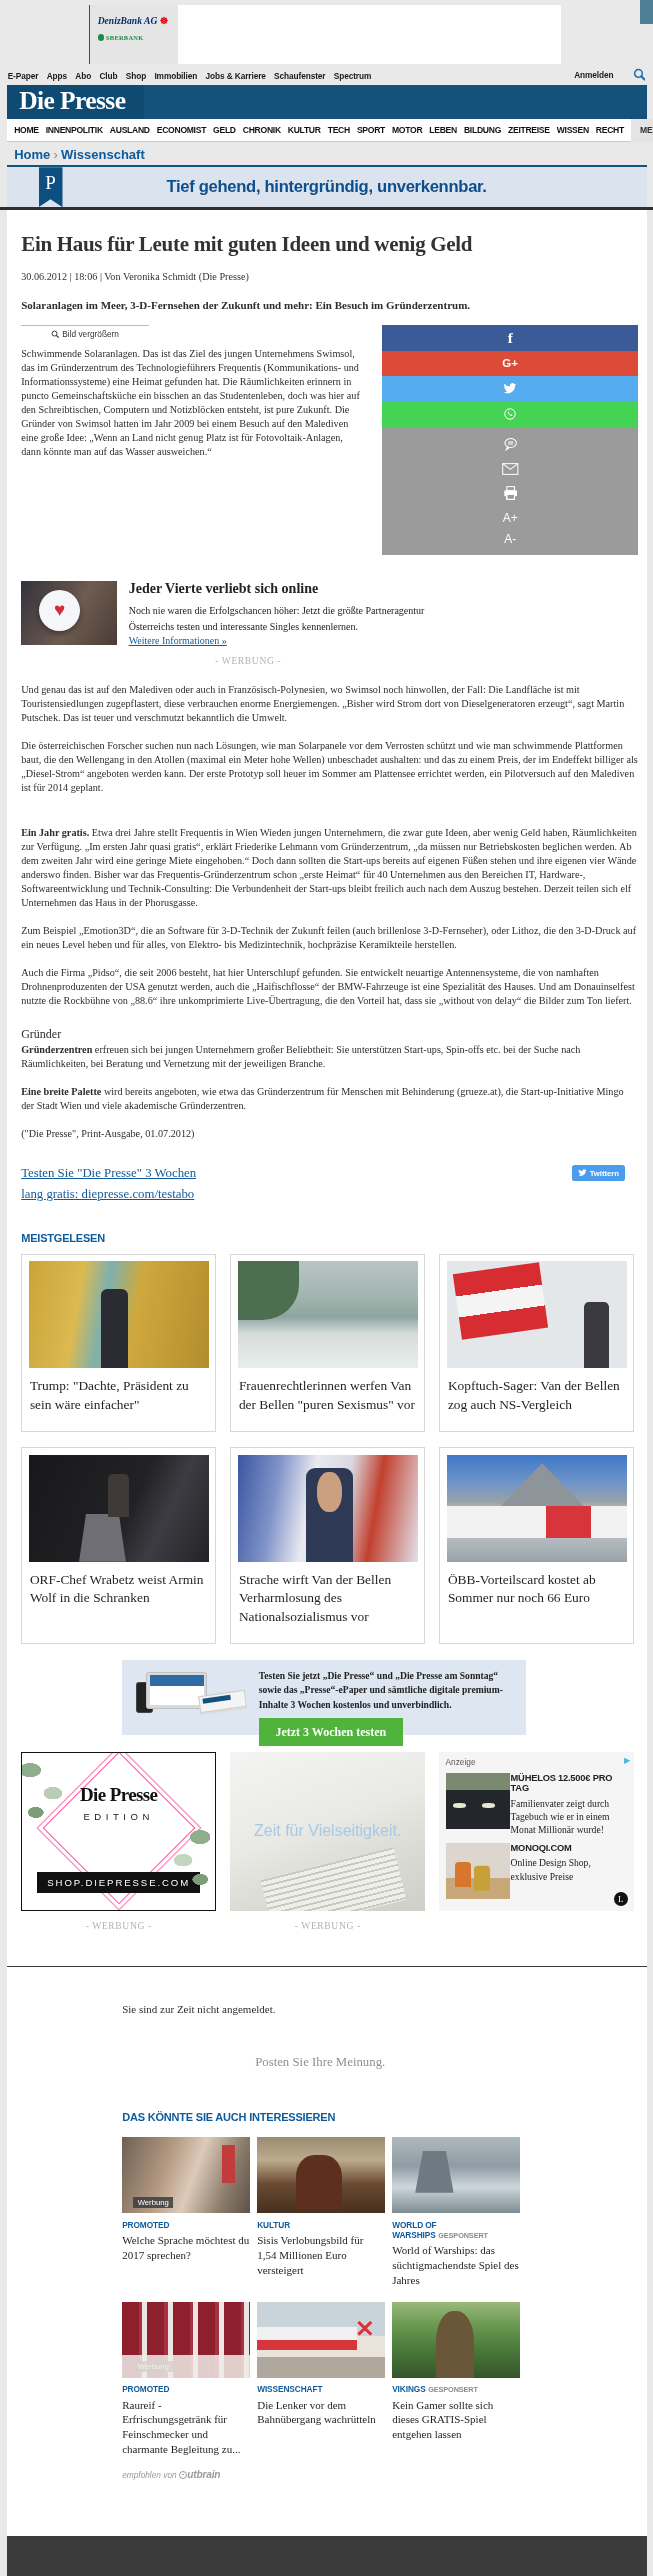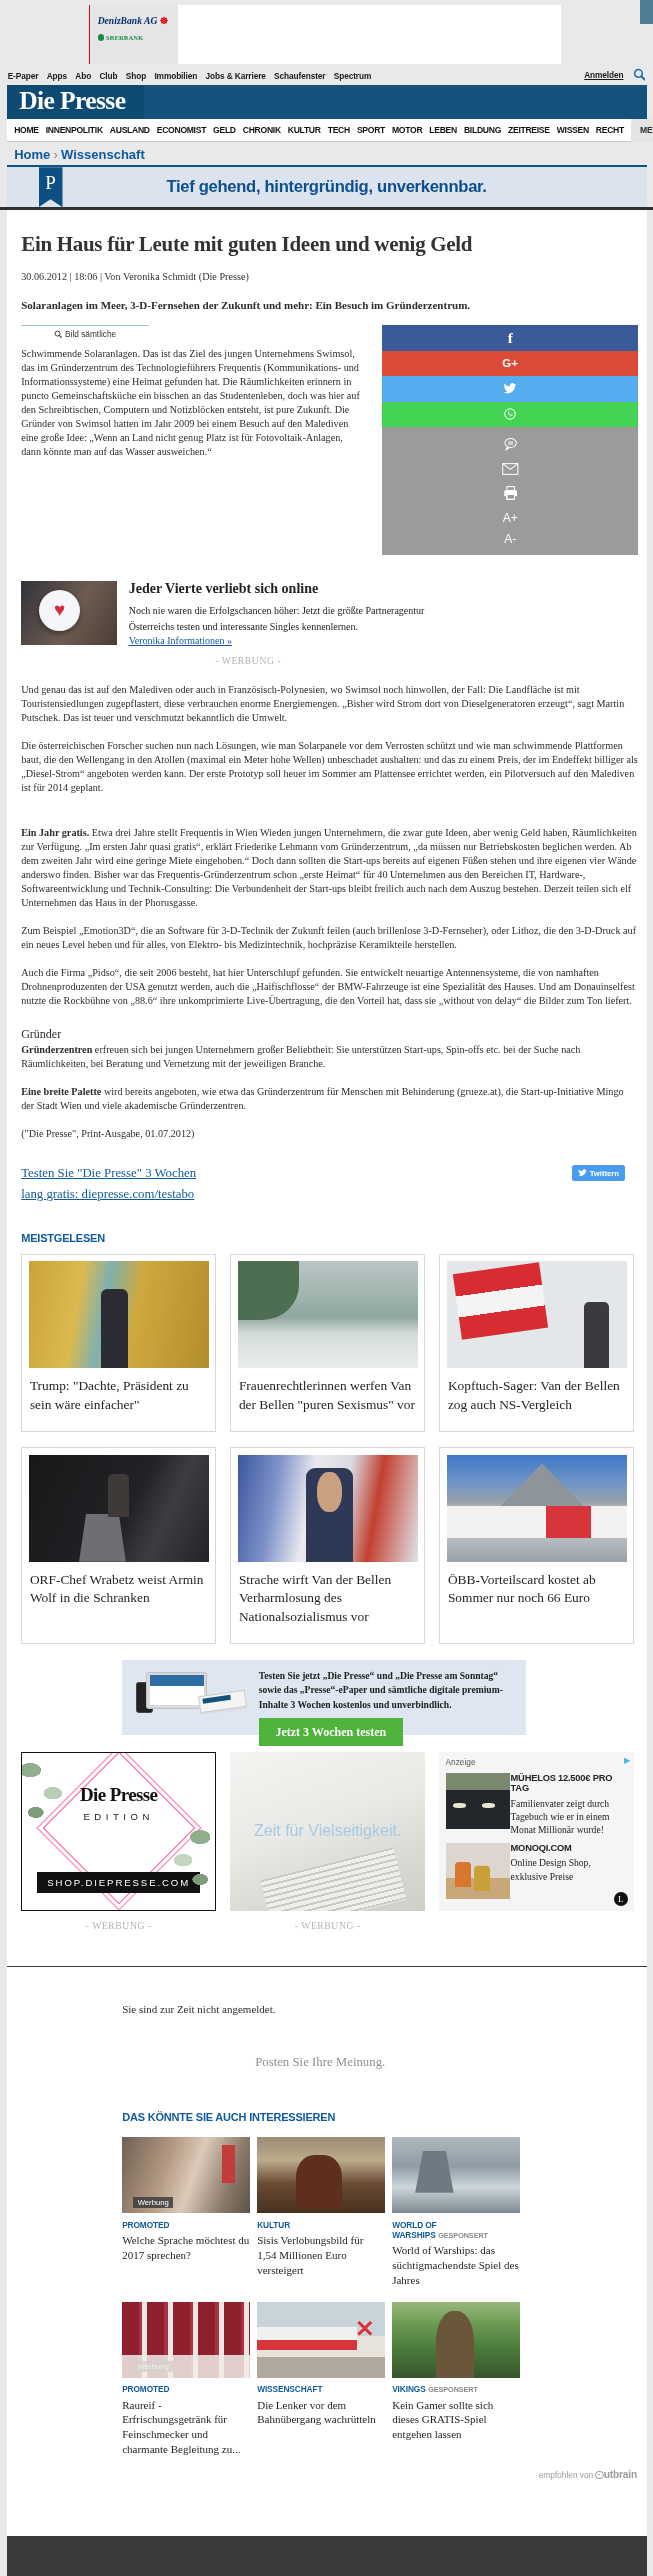--- a/index.html
+++ b/index.html
@@ -20,21 +20,21 @@
   .ad-brand { width:89px; background:#e5e5e5; border-left:1.9px solid #e20613; padding:10.2px 0 0 7.7px;font-family:Liberation Serif, serif; }
   .deniz { font-weight:bold; font-style:italic; font-size:9.6px; color:#00306e; white-space:nowrap; }
   .wheel { color:#e20613; font-style:normal; font-size:9.6px; }
   .sber { margin-top:7.7px; font-weight:bold; font-size:6.4px; color:#1a8c46; letter-spacing:0.3px; }
   .sber .dot { display:inline-block; width:6.4px; height:6.4px; border-radius:50%; background:#1a8c46; margin-right:1.9px; vertical-align:-0.6px; }
 
   
   .util-bar { height:19px; padding:0 7.7px 0 7.7px; display:flex; align-items:center; font-size:8.3px; font-weight:bold; color:#1a1a1a; }
   .util-bar .u-item { margin-right:8.3px; cursor:pointer; letter-spacing:-0.1px; }
   .util-right { margin-left:auto; display:flex; align-items:center; }
-  .util-right .u-item { margin-right:9px;text-decoration:underline; }
+  .util-right .u-item { margin-right:19px; }
   .search-ic { cursor:pointer; display:inline-block; }
 
   
   .masthead { width:640px; margin:0 auto; height:34px; background:#14527c; }
   .logo { display:inline-block; height:34px; background:#0f4a73; color:#fff; font-family:"Liberation Serif",serif; font-weight:bold; font-size:25.5px; line-height:32px; padding:0 19px 0 12.8px; letter-spacing:-0.6px; cursor:pointer; }
   .main-nav { width:640px; margin:0 auto; height:23px; background:#fff; border-bottom:0.6px solid #c9c9c9; display:flex; align-items:center; padding:0 0 0 7.7px; }
   .main-nav .n-item { font-size:8.6px; font-weight:bold; letter-spacing:-0.3px; color:#111; margin-right:7px; cursor:pointer; }
   .n-more { margin-left:auto; background:#e4e4e4; height:23px; display:flex; align-items:center; padding:0 9px; font-size:8.6px; font-weight:bold; cursor:pointer; }
 
   .breadcrumb { width:640px; margin:0 auto; padding:4.5px 0 3.8px 7.7px; font-size:13px; font-weight:bold; color:#0b5a9e; }
@@ -178,21 +178,21 @@
   .ph-sisi::after { content:""; position:absolute; left:30%; top:24%; width:36%; height:70%; background:#5e2f1e; border-radius:40% 40% 0 0; }
   .ph-ships { background:linear-gradient(180deg,#aeb8be 0%,#909ca4 38%,#ccd6da 66%,#7e8a92 100%); }
   .ph-ships::after { content:""; position:absolute; left:18%; top:18%; width:30%; height:55%; background:#6e7a82; clip-path:polygon(20% 0,80% 0,100% 100%,0 100%); box-shadow:45px 6.4px 0 #7e8a90; }
   .ph-wine { background:repeating-linear-gradient(90deg,#8e202e 0 16.6px,#a83242 16.6px 20.4px,#ece6e2 20.4px 25.5px); }
   .ph-wine::after { content:""; position:absolute; left:0; bottom:0; width:100%; height:30%; background:rgba(240,236,232,.85); }
   .ph-train { background:linear-gradient(180deg,#c8d4da 0 45%,#e8e4dc 45% 72%,#b0a89c 72% 100%); }
   .ph-train::before { content:""; position:absolute; left:0; top:34%; width:78%; height:30%; background:linear-gradient(180deg,#f0f0f0 0 55%,#d8343c 55% 100%); }
   .ph-train::after { content:"✕"; position:absolute; right:8%; top:18%; color:#d8343c; font-size:24px; font-weight:bold; text-shadow:0 0 1.3px #fff; }
   .ph-tree { background:linear-gradient(180deg,#9ab87a 0%,#6a9a52 30%,#4a7a3a 62%,#36552b 100%); }
   .ph-tree::after { content:""; position:absolute; left:34%; top:12%; width:30%; height:88%; background:#6a5638; border-radius:45% 45% 0 0; }
-  .ob-line { margin-top:12.8px; text-align:right; font-size:8.3px; color:#9a9a9a; padding-right:1.3px; }
+  .ob-line { margin-top:12.8px; text-align:left; font-size:8.3px; color:#9a9a9a; padding-right:1.3px;font-style:italic; }
   .ob-logo { font-size:10.2px; font-weight:bold; color:#9a9a9a; letter-spacing:-0.2px; }
   .ob-o { display:inline-block; width:8.3px; height:8.3px; border:1.3px solid #9a9a9a; border-radius:50%; vertical-align:-0.6px; position:relative; }
   .ob-o::after { content:""; position:absolute; left:1.9px; top:1.9px; width:1.9px; height:1.9px; border-radius:50%; background:#9a9a9a; }
 
   .bottom-space { height:56px; background:#fff; width:640px; margin:0 auto; }
 
   
   footer { width:640px; margin:0 auto; background:#3b3b3b; text-align:center; padding:27px 0 25.5px; }
 </style>
 </head>
@@ -269,21 +269,21 @@
     <h1 class="title">Ein Haus für Leute mit guten Ideen und wenig Geld</h1>
     <div class="meta">30.06.2012 | 18:06 |  Von Veronika Schmidt (Die Presse)</div>
     <div class="lead serif">Solaranlagen im Meer, 3-D-Fernsehen der Zukunft und mehr: Ein Besuch im Gründerzentrum.</div>
 
     <div class="row1">
       <div class="col-left">
         <div class="img-stub">
           <svg width="8.3" height="8.3" viewBox="0 0 14 14">
               <circle cx="6" cy="6" r="4.2" fill="none" stroke="#333" stroke-width="1.6"></circle>
               <line x1="9" y1="9" x2="13" y2="13" stroke="#333" stroke-width="2"></line>
-            </svg><span>Bild sämtliche</span>
+            </svg><span>Bild vergrößern</span>
         </div>
         <p class="body">Schwimmende Solaranlagen. Das ist das Ziel des jungen Unternehmens Swimsol, das im Gründerzentrum des Technologieführers Frequentis (Kommunikations- und Informationssysteme) eine Heimat gefunden hat. Die Räumlichkeiten erinnern in puncto Gemeinschaftsküche ein bisschen an das Studentenleben, doch was hier auf den Schreibtischen, Computern und Notizblöcken entsteht, ist pure Zukunft. Die Gründer von Swimsol hatten im Jahr 2009 bei einem Besuch auf den Malediven eine große Idee: „Wenn an Land nicht genug Platz ist für Fotovoltaik-Anlagen, dann könnte man auf das Wasser ausweichen.“</p>
       </div>
       <div class="col-share">
         <div class="sh sh-fb">
             <span>f</span>
           </div>
         <div class="sh sh-gp">
             <span>G+</span>
           </div>
@@ -328,21 +328,21 @@
     </div>
 
     <div class="inline-ad">
       <div class="ph-heart">
         <div class="disc"><span>♥</span></div>
       </div>
       <div>
         <h3>Jeder Vierte verliebt sich online</h3>
         <p>Noch nie waren die Erfolgschancen höher: Jetzt die größte Partneragentur</p>
         <p>Österreichs testen und interessante Singles kennenlernen.</p>
-        <a>Veronika Informationen »</a>
+        <a>Weitere Informationen »</a>
       </div>
     </div>
     <div class="werbung">- WERBUNG -</div>
 
     <p class="body">Und genau das ist auf den Malediven oder auch in Französisch-Polynesien, wo Swimsol noch hinwollen, der Fall: Die Landfläche ist mit Touristensiedlungen zugepflastert, diese verbrauchen enorme Energiemengen. „Bisher wird Strom dort von Dieselgeneratoren erzeugt“, sagt Martin Putschek. Das ist teuer und verschmutzt bekanntlich die Umwelt.</p>
     <p class="body">Die österreichischen Forscher suchen nun nach Lösungen, wie man Solarpanele vor dem Verrosten schützt und wie man schwimmende Plattformen baut, die den Wellengang in den Atollen (maximal ein Meter hohe Wellen) unbeschadet aushalten: und das zu einem Preis, der im Endeffekt billiger als „Diesel-Strom“ angeboten werden kann. Der erste Prototyp soll heuer im Sommer am Plattensee errichtet werden, ein Pilotversuch auf den Malediven ist für 2014 geplant.</p>
     <p class="body gap-lg"><b>Ein Jahr gratis.</b><span> Etwa drei Jahre stellt Frequentis in Wien Wieden jungen Unternehmern, die zwar gute Ideen, aber wenig Geld haben, Räumlichkeiten zur Verfügung. „Im ersten Jahr quasi gratis“, erklärt Friederike Lehmann vom Gründerzentrum, „da müssen nur Betriebskosten beglichen werden. Ab dem zweiten Jahr wird eine geringe Miete eingehoben.“ Doch dann sollten die Start-ups bereits auf eigenen Füßen stehen und ihre eigenen vier Wände anderswo finden. Bisher war das Frequentis-Gründerzentrum schon „erste Heimat“ für 40 Unternehmen aus den Bereichen IT, Hardware-, Softwareentwicklung und Technik-Consulting: Die Verbundenheit der Start-ups bleibt freilich auch nach dem Auszug bestehen. Derzeit teilen sich elf Unternehmen das Haus in der Phorusgasse.</span></p>
     <p class="body">Zum Beispiel „Emotion3D“, die an Software für 3-D-Technik der Zukunft feilen (auch brillenlose 3-D-Fernseher), oder Lithoz, die den 3-D-Druck auf ein neues Level heben und für alles, von Elektro- bis Medizintechnik, hochpräzise Keramikteile herstellen.</p>
     <p class="body">Auch die Firma „Pidso“, die seit 2006 besteht, hat hier Unterschlupf gefunden. Sie entwickelt neuartige Antennensysteme, die von namhaften Drohnenproduzenten der USA genutzt werden, auch die „Haifischflosse“ der BMW-Fahrzeuge ist eine Spezialität des Hauses. Und am Donauinselfest nutzte die Rockbühne von „88.6“ ihre unkomprimierte Live-Übertragung, die den Vorteil hat, dass sie „without von delay“ die Bilder zum Ton liefert.</p>
     <h4 class="gr">Gründer</h4>

